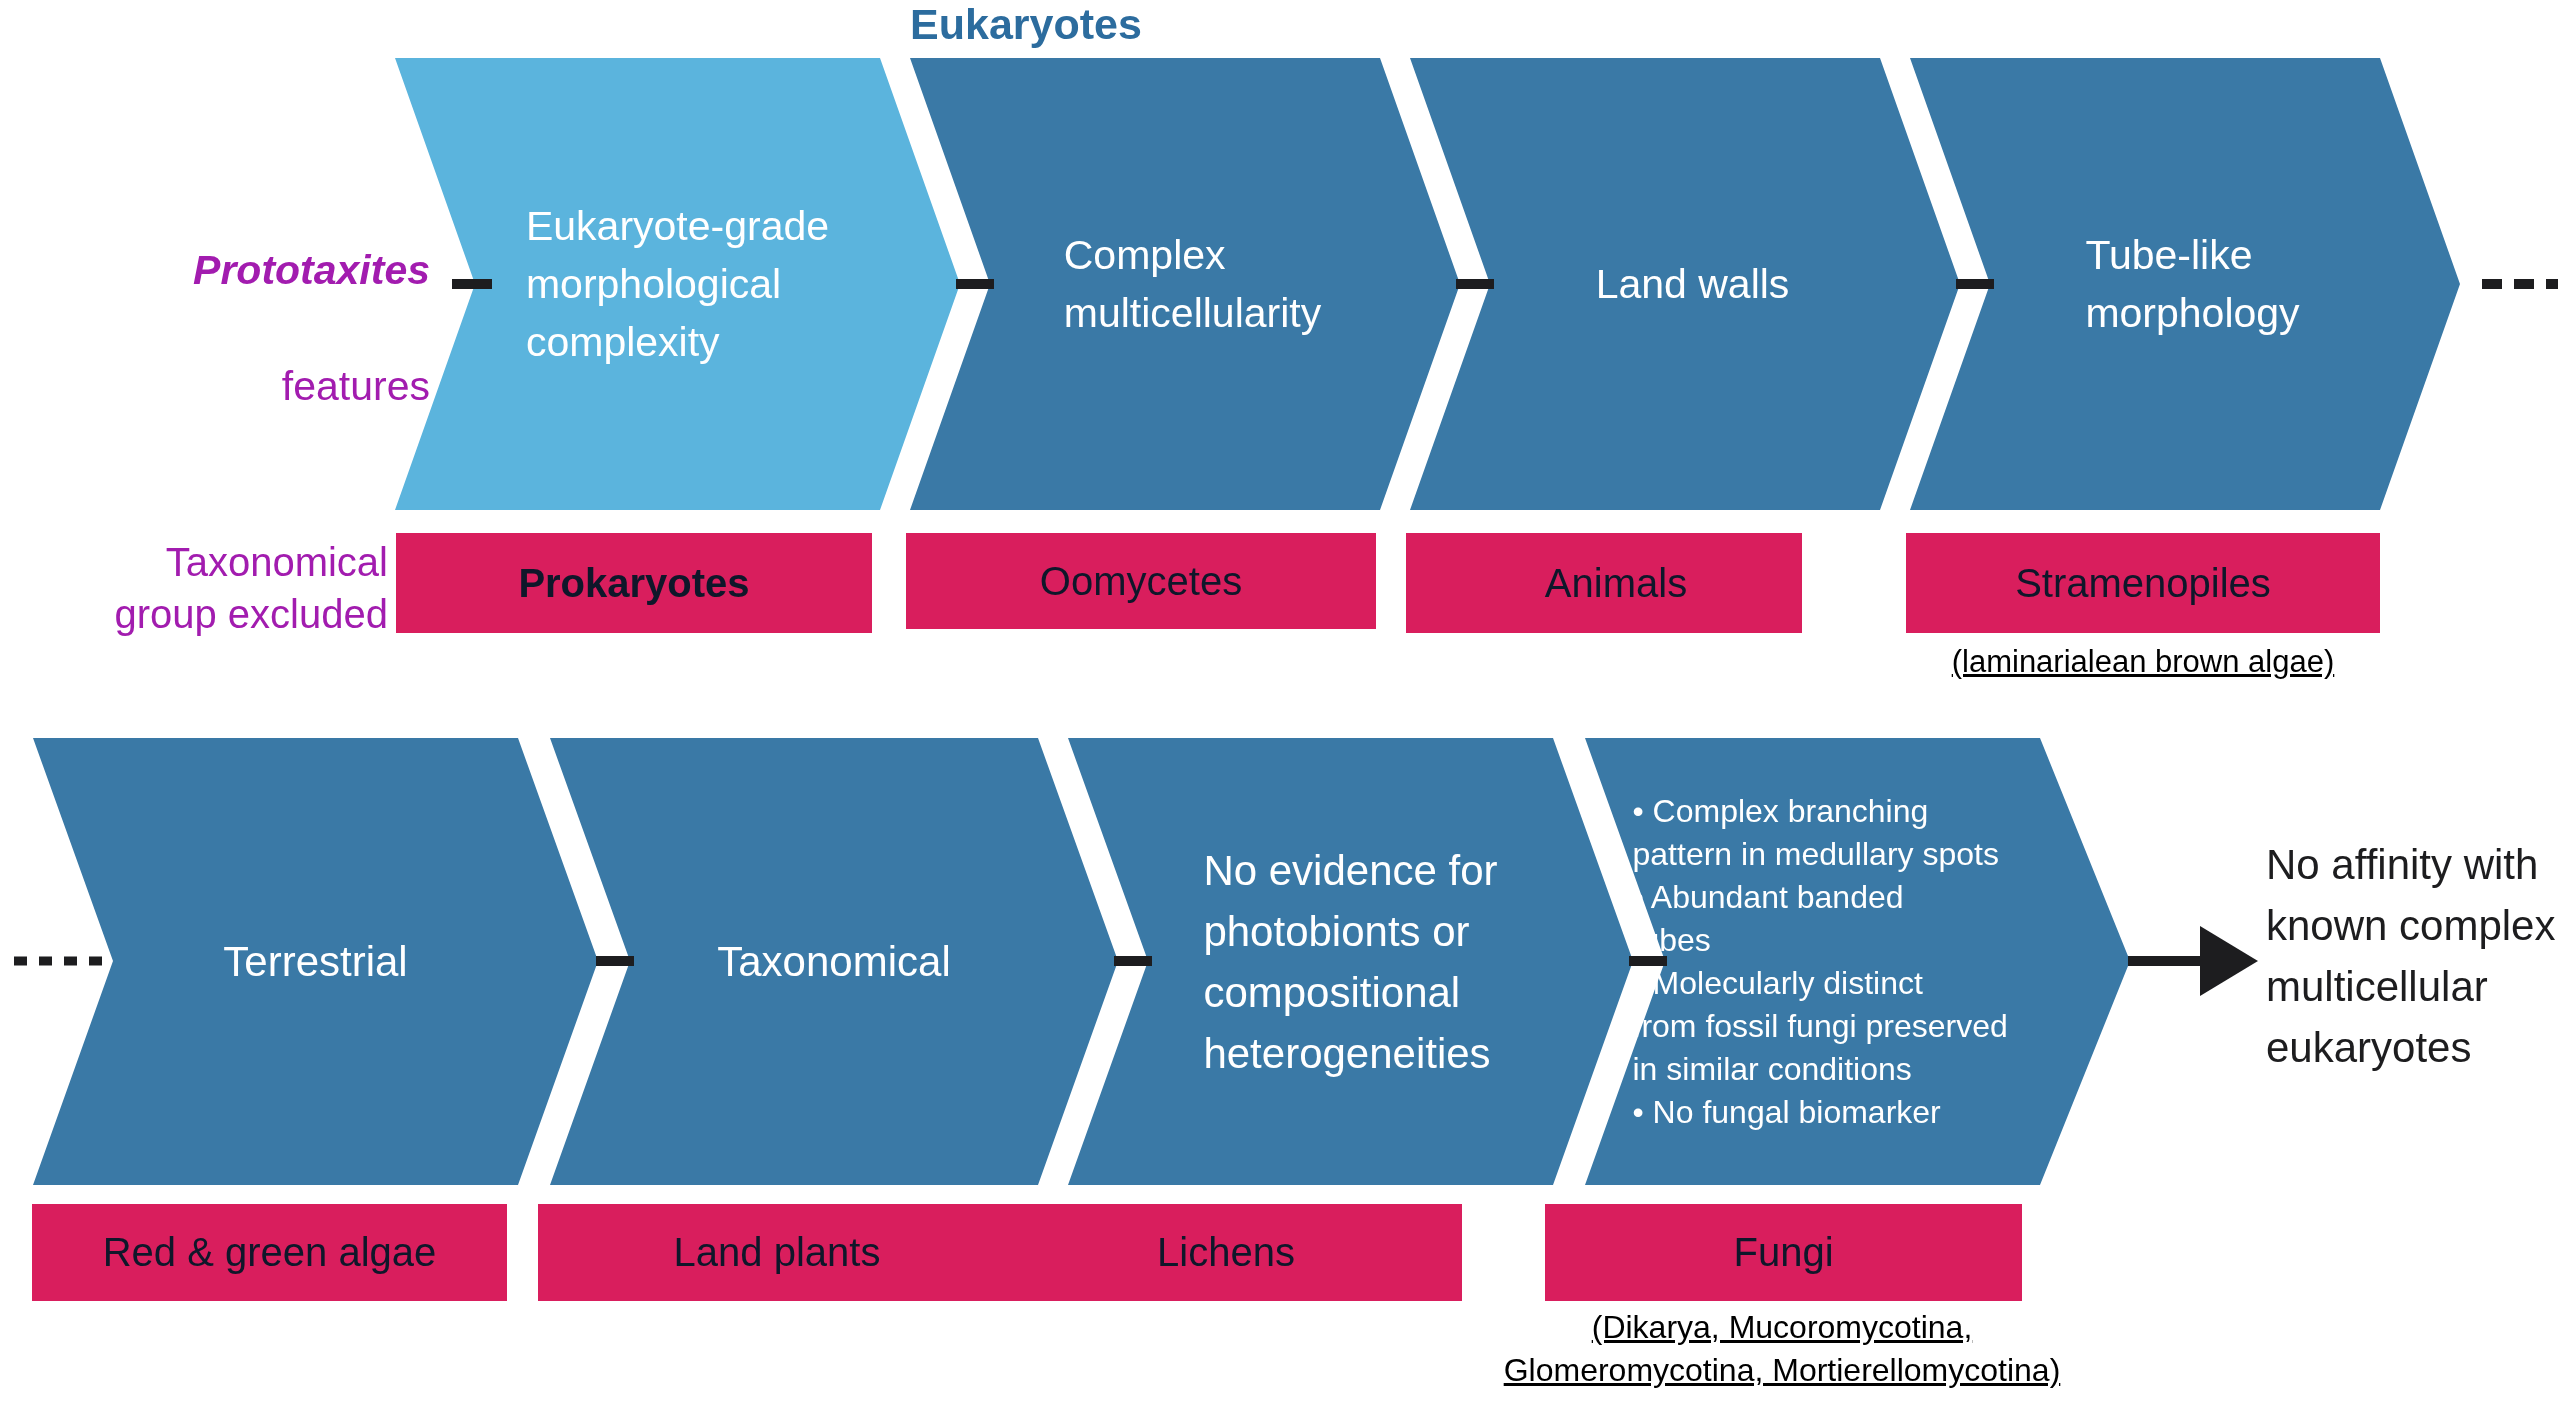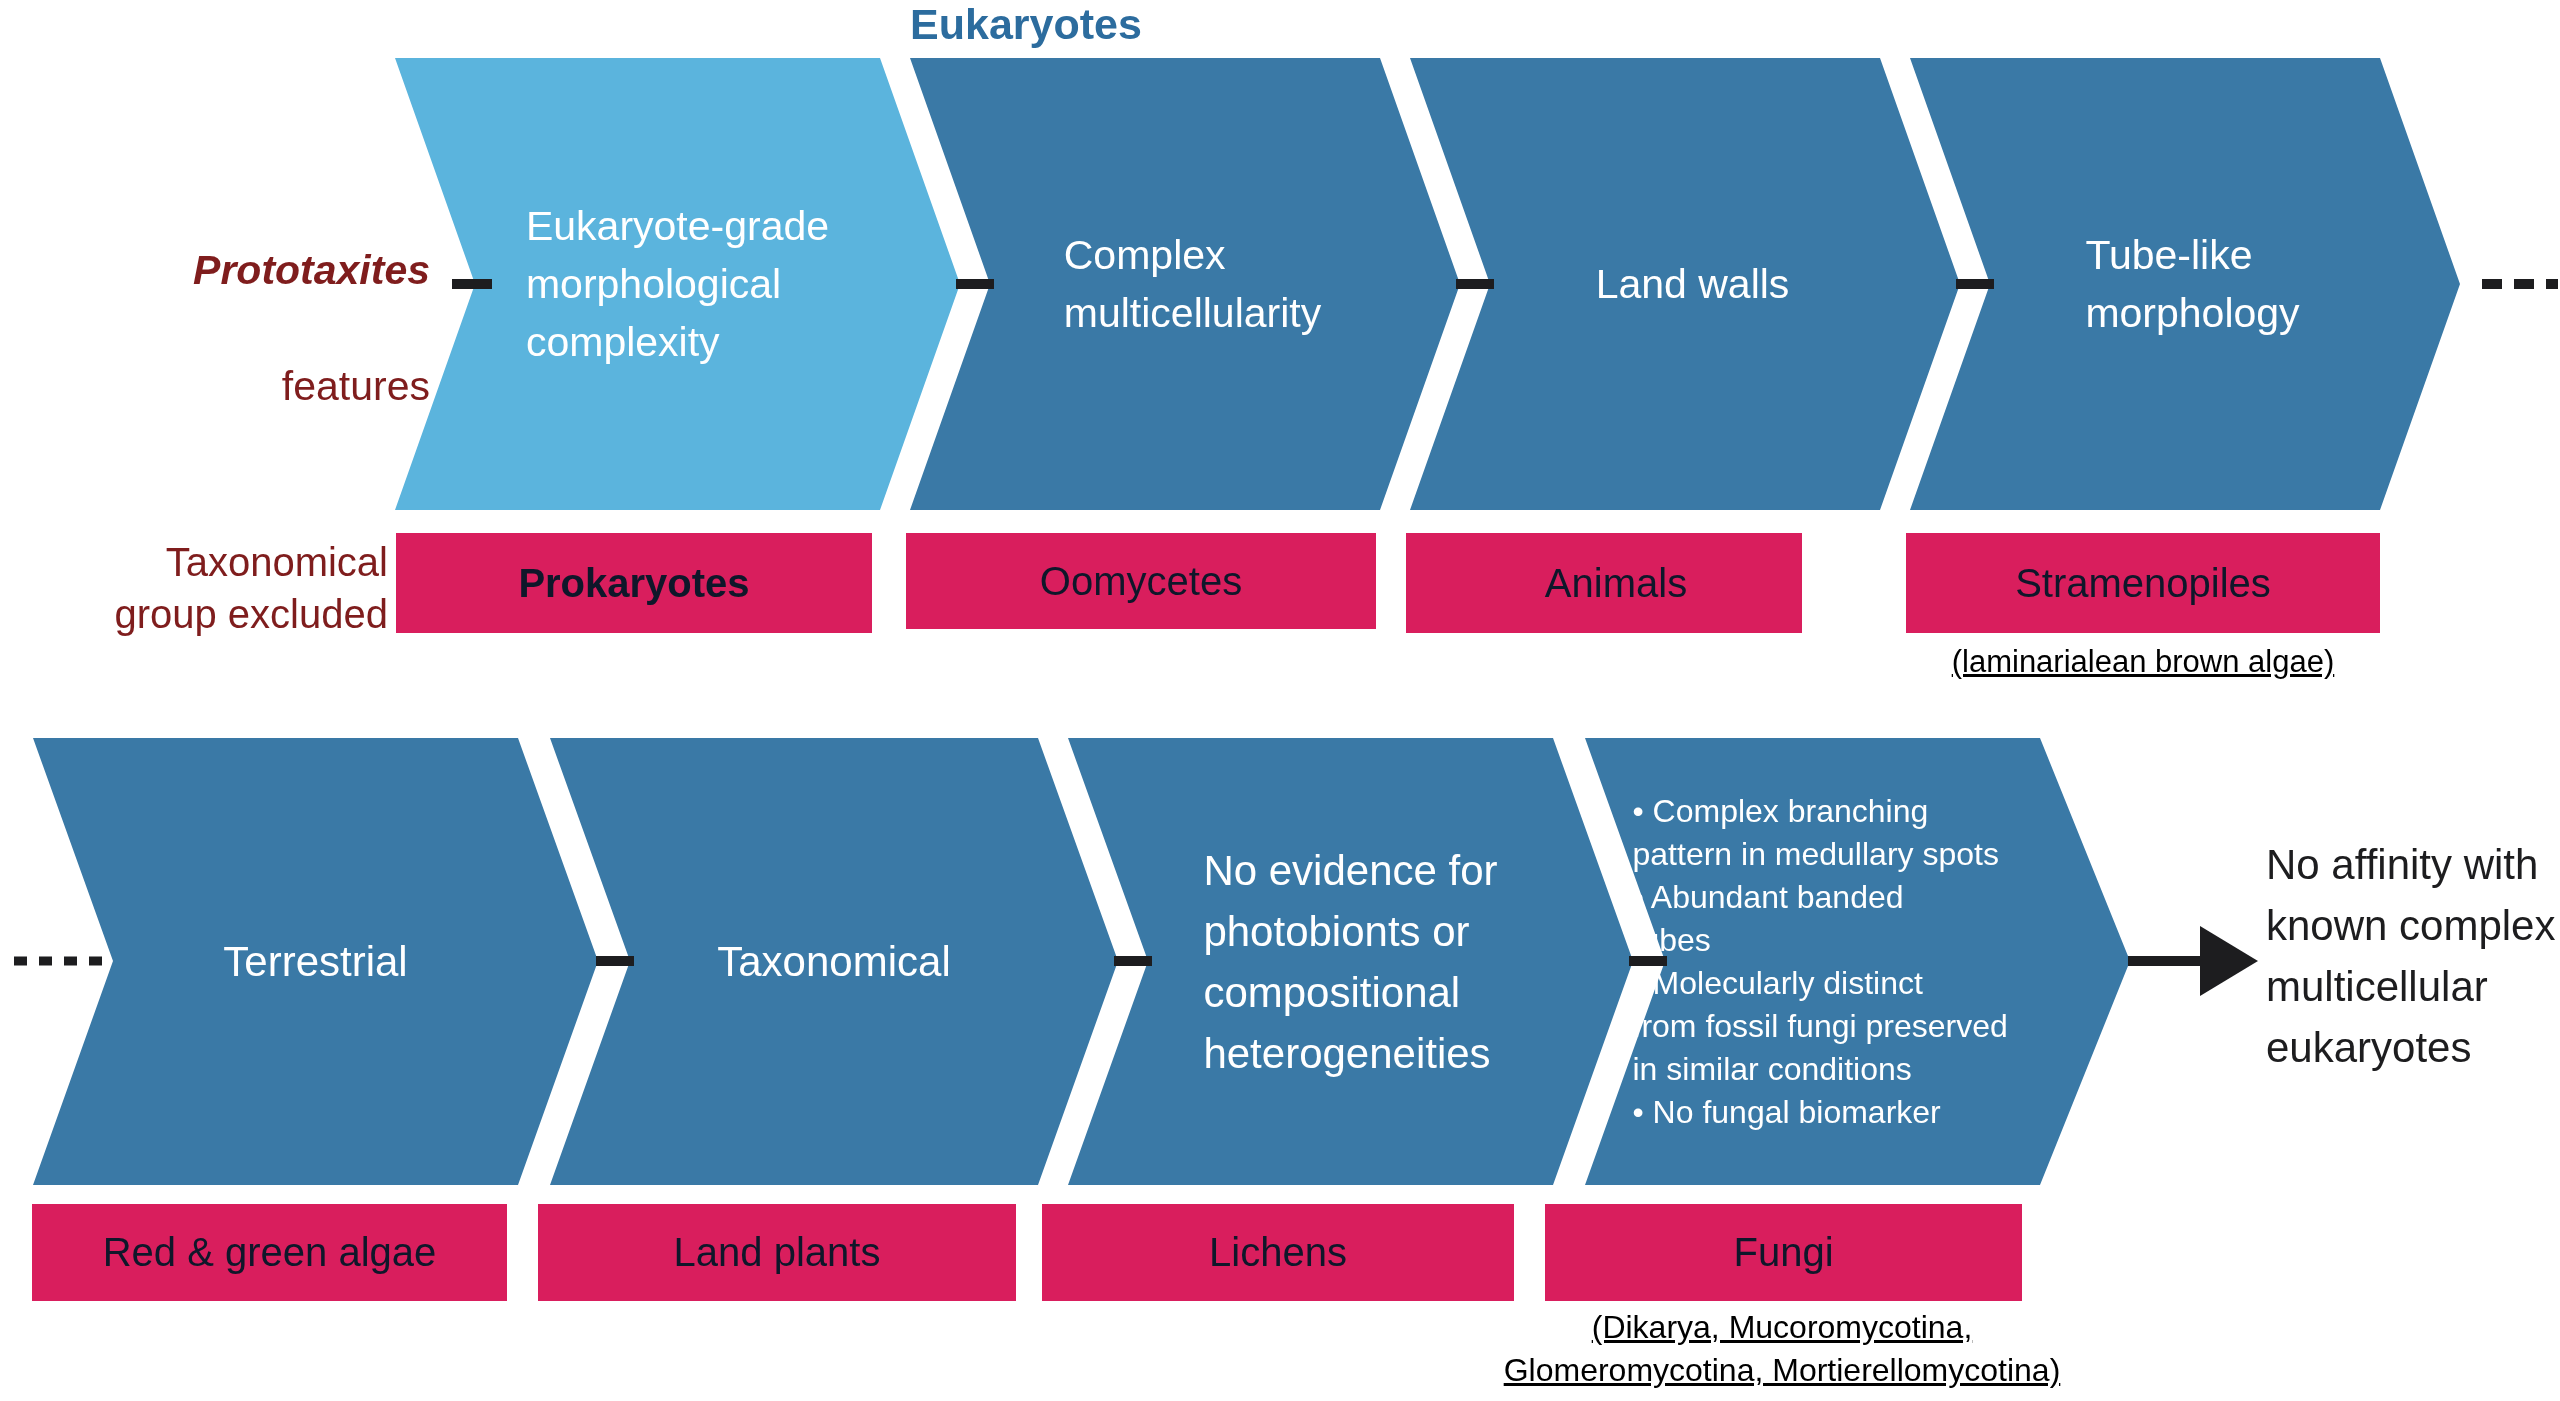--- a/index.html
+++ b/index.html
@@ -16,21 +16,21 @@
   }
   .chevtext .inner{text-align:left;}
   .r1-font{font-size:41px;line-height:58px;}
   .r2-font{font-size:42px;line-height:61px;}
   .bullet-font{font-size:32px;line-height:43px;width:450px;}
   .pinkbox{
     position:absolute;display:flex;align-items:center;justify-content:center;
     color:#0f172a;font-size:40px;
   }
   .pinkbox.bold{font-weight:bold;}
-  .side-label{position:absolute;color:#7f1d1d;text-align:right;white-space:pre-line;}
+  .side-label{position:absolute;color:#a21caf;text-align:right;white-space:pre-line;}
   #prototaxites-label{left:40px;top:183px;width:390px;font-size:41px;line-height:58px;}
   #prototaxites-label .it{font-style:italic;font-weight:bold;display:block;}
   #prototaxites-label .rest{display:block;}
   #excluded-label{left:18px;top:536px;width:370px;font-size:40px;line-height:52px;}
   #diagram-title{
     position:absolute;left:826px;top:0px;width:400px;text-align:center;
     font-size:43px;font-weight:bold;
   }
   .caption{position:absolute;color:#000000;text-align:center;white-space:pre-line;text-decoration:underline;}
   #caption-stramenopiles{left:1868px;top:642px;width:550px;font-size:31px;line-height:40px;}
@@ -134,21 +134,21 @@
     <span>Stramenopiles</span>
   </div>
   <div id="caption-stramenopiles" class="caption">(laminarialean brown algae)</div>
 
   <div class="pinkbox" style="left:32px;top:1204px;width:475px;height:97px;background:#D91E5D;">
     <span>Red &amp; green algae</span>
   </div>
   <div class="pinkbox" style="left:538px;top:1204px;width:478px;height:97px;background:#D91E5D;">
     <span>Land plants</span>
   </div>
-  <div class="pinkbox" style="left:1042px;top:1204px;width:472px;height:97px;background:#D91E5D;">
+  <div class="pinkbox" style="left:990px;top:1204px;width:472px;height:97px;background:#D91E5D;">
     <span>Lichens</span>
   </div>
   <div class="pinkbox" style="left:1545px;top:1204px;width:477px;height:97px;background:#D91E5D;">
     <span>Fungi</span>
   </div>
   <div id="caption-fungi" class="caption">(Dikarya, Mucoromycotina,
 Glomeromycotina, Mortierellomycotina)</div>
 
   <div id="conclusion-text">No affinity with
 known complex

